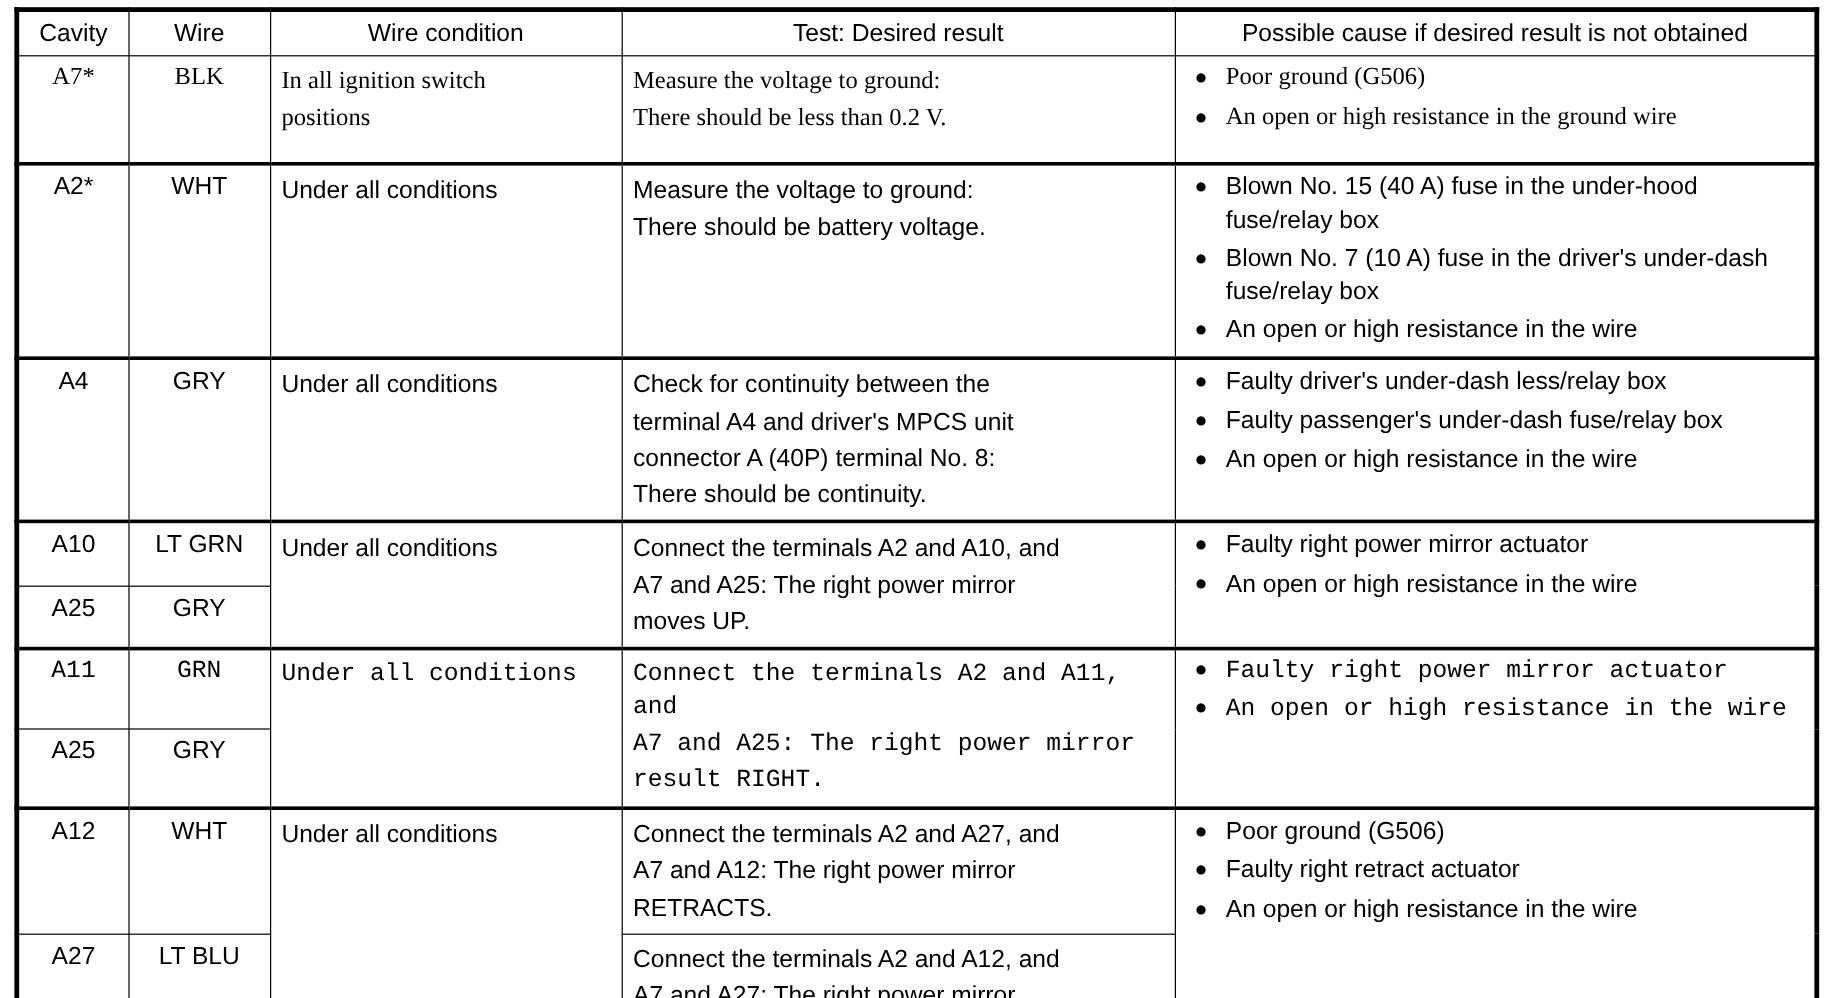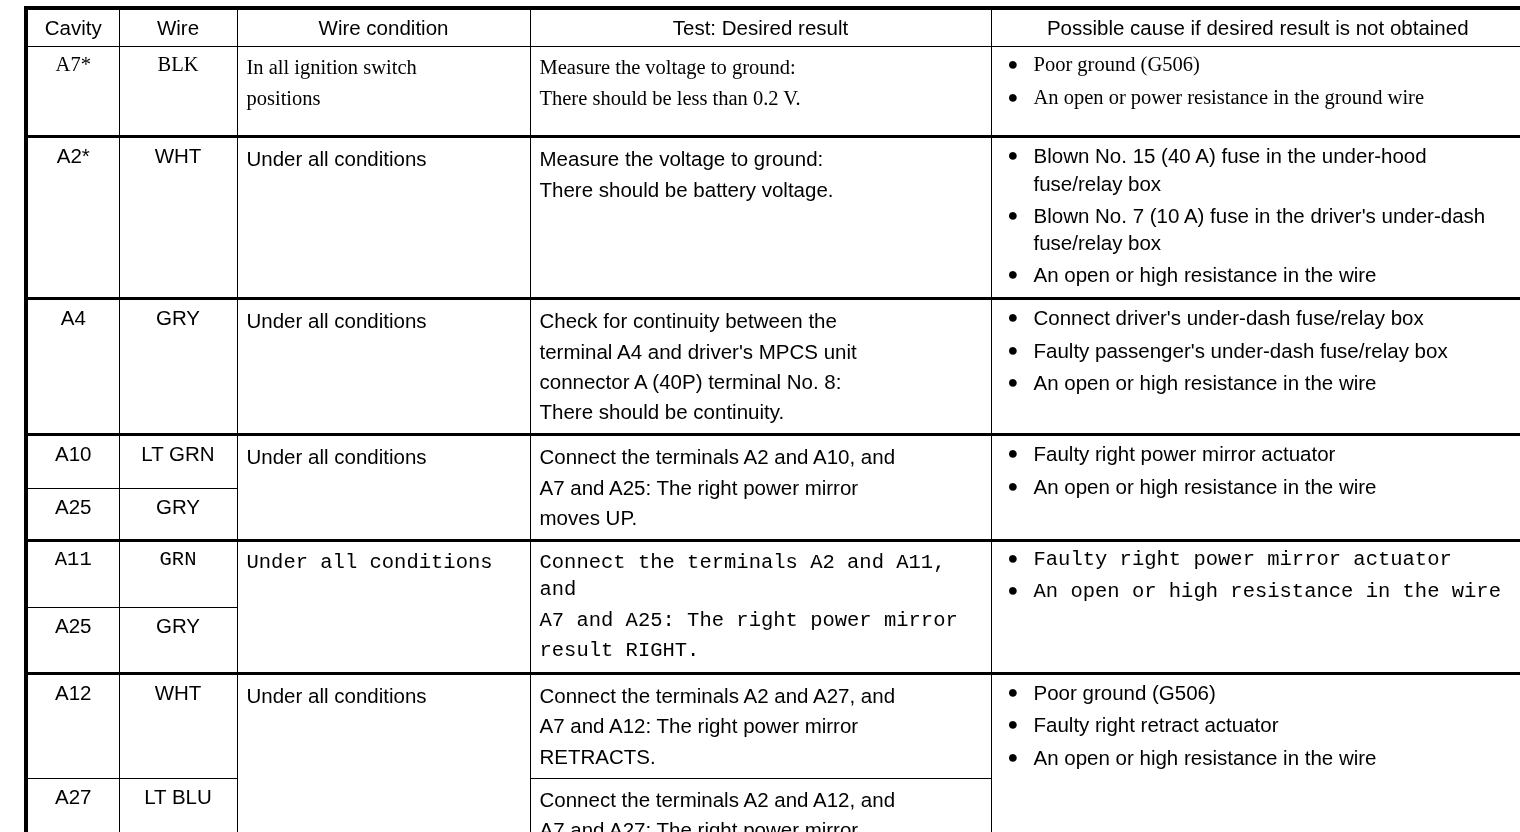--- a/index.html
+++ b/index.html
@@ -13,21 +13,21 @@
     font-family: "Liberation Sans", sans-serif;
     color: #000000;
     overflow: hidden;
   }
 
   #sheet {
     position: relative;
     width: 1520px;
     height: 716px;
     box-sizing: border-box;
-    padding: 6px 8px 8px 24px;
+    padding: 6px 8px 8px 12px;
   }
 
   table.spec {
     border-collapse: collapse;
     table-layout: fixed;
     width: 1504px;
     border: 4px solid #000;
   }
 
   table.spec col.c-cavity { width: 93px; }
@@ -123,21 +123,21 @@
           <p>In all ignition switch</p>
           <p>positions</p>
         </td>
         <td class="cell-lines">
           <p>Measure the voltage to ground:</p>
           <p>There should be less than 0.2 V.</p>
         </td>
         <td>
           <ul class="causes">
             <li><span class="bullet">●</span><span>Poor ground (G506)</span></li>
-            <li><span class="bullet">●</span><span>An open or power resistance in the ground wire</span></li>
+            <li><span class="bullet">●</span><span>An open or high resistance in the ground wire</span></li>
           </ul>
         </td>
       </tr>
 
       <tr class="group-start" style="height:162px;">
         <td class="cavity">A2*</td>
         <td class="wire">WHT</td>
         <td class="cell-lines">
           <p>Under all conditions</p>
         </td>
@@ -161,21 +161,21 @@
           <p>Under all conditions</p>
         </td>
         <td class="cell-lines">
           <p>Check for continuity between the</p>
           <p>terminal A4 and driver's MPCS unit</p>
           <p>connector A (40P) terminal No. 8:</p>
           <p>There should be continuity.</p>
         </td>
         <td>
           <ul class="causes">
-            <li><span class="bullet">●</span><span>Connect driver's under-dash fuse/relay box</span></li>
+            <li><span class="bullet">●</span><span>Faulty driver's under-dash less/relay box</span></li>
             <li><span class="bullet">●</span><span>Faulty passenger's under-dash fuse/relay box</span></li>
             <li><span class="bullet">●</span><span>An open or high resistance in the wire</span></li>
           </ul>
         </td>
       </tr>
 
       <tr class="group-start" style="height:48px;">
         <td class="cavity">A10</td>
         <td class="wire">LT GRN</td>
         <td class="cell-lines" rowspan="2">

